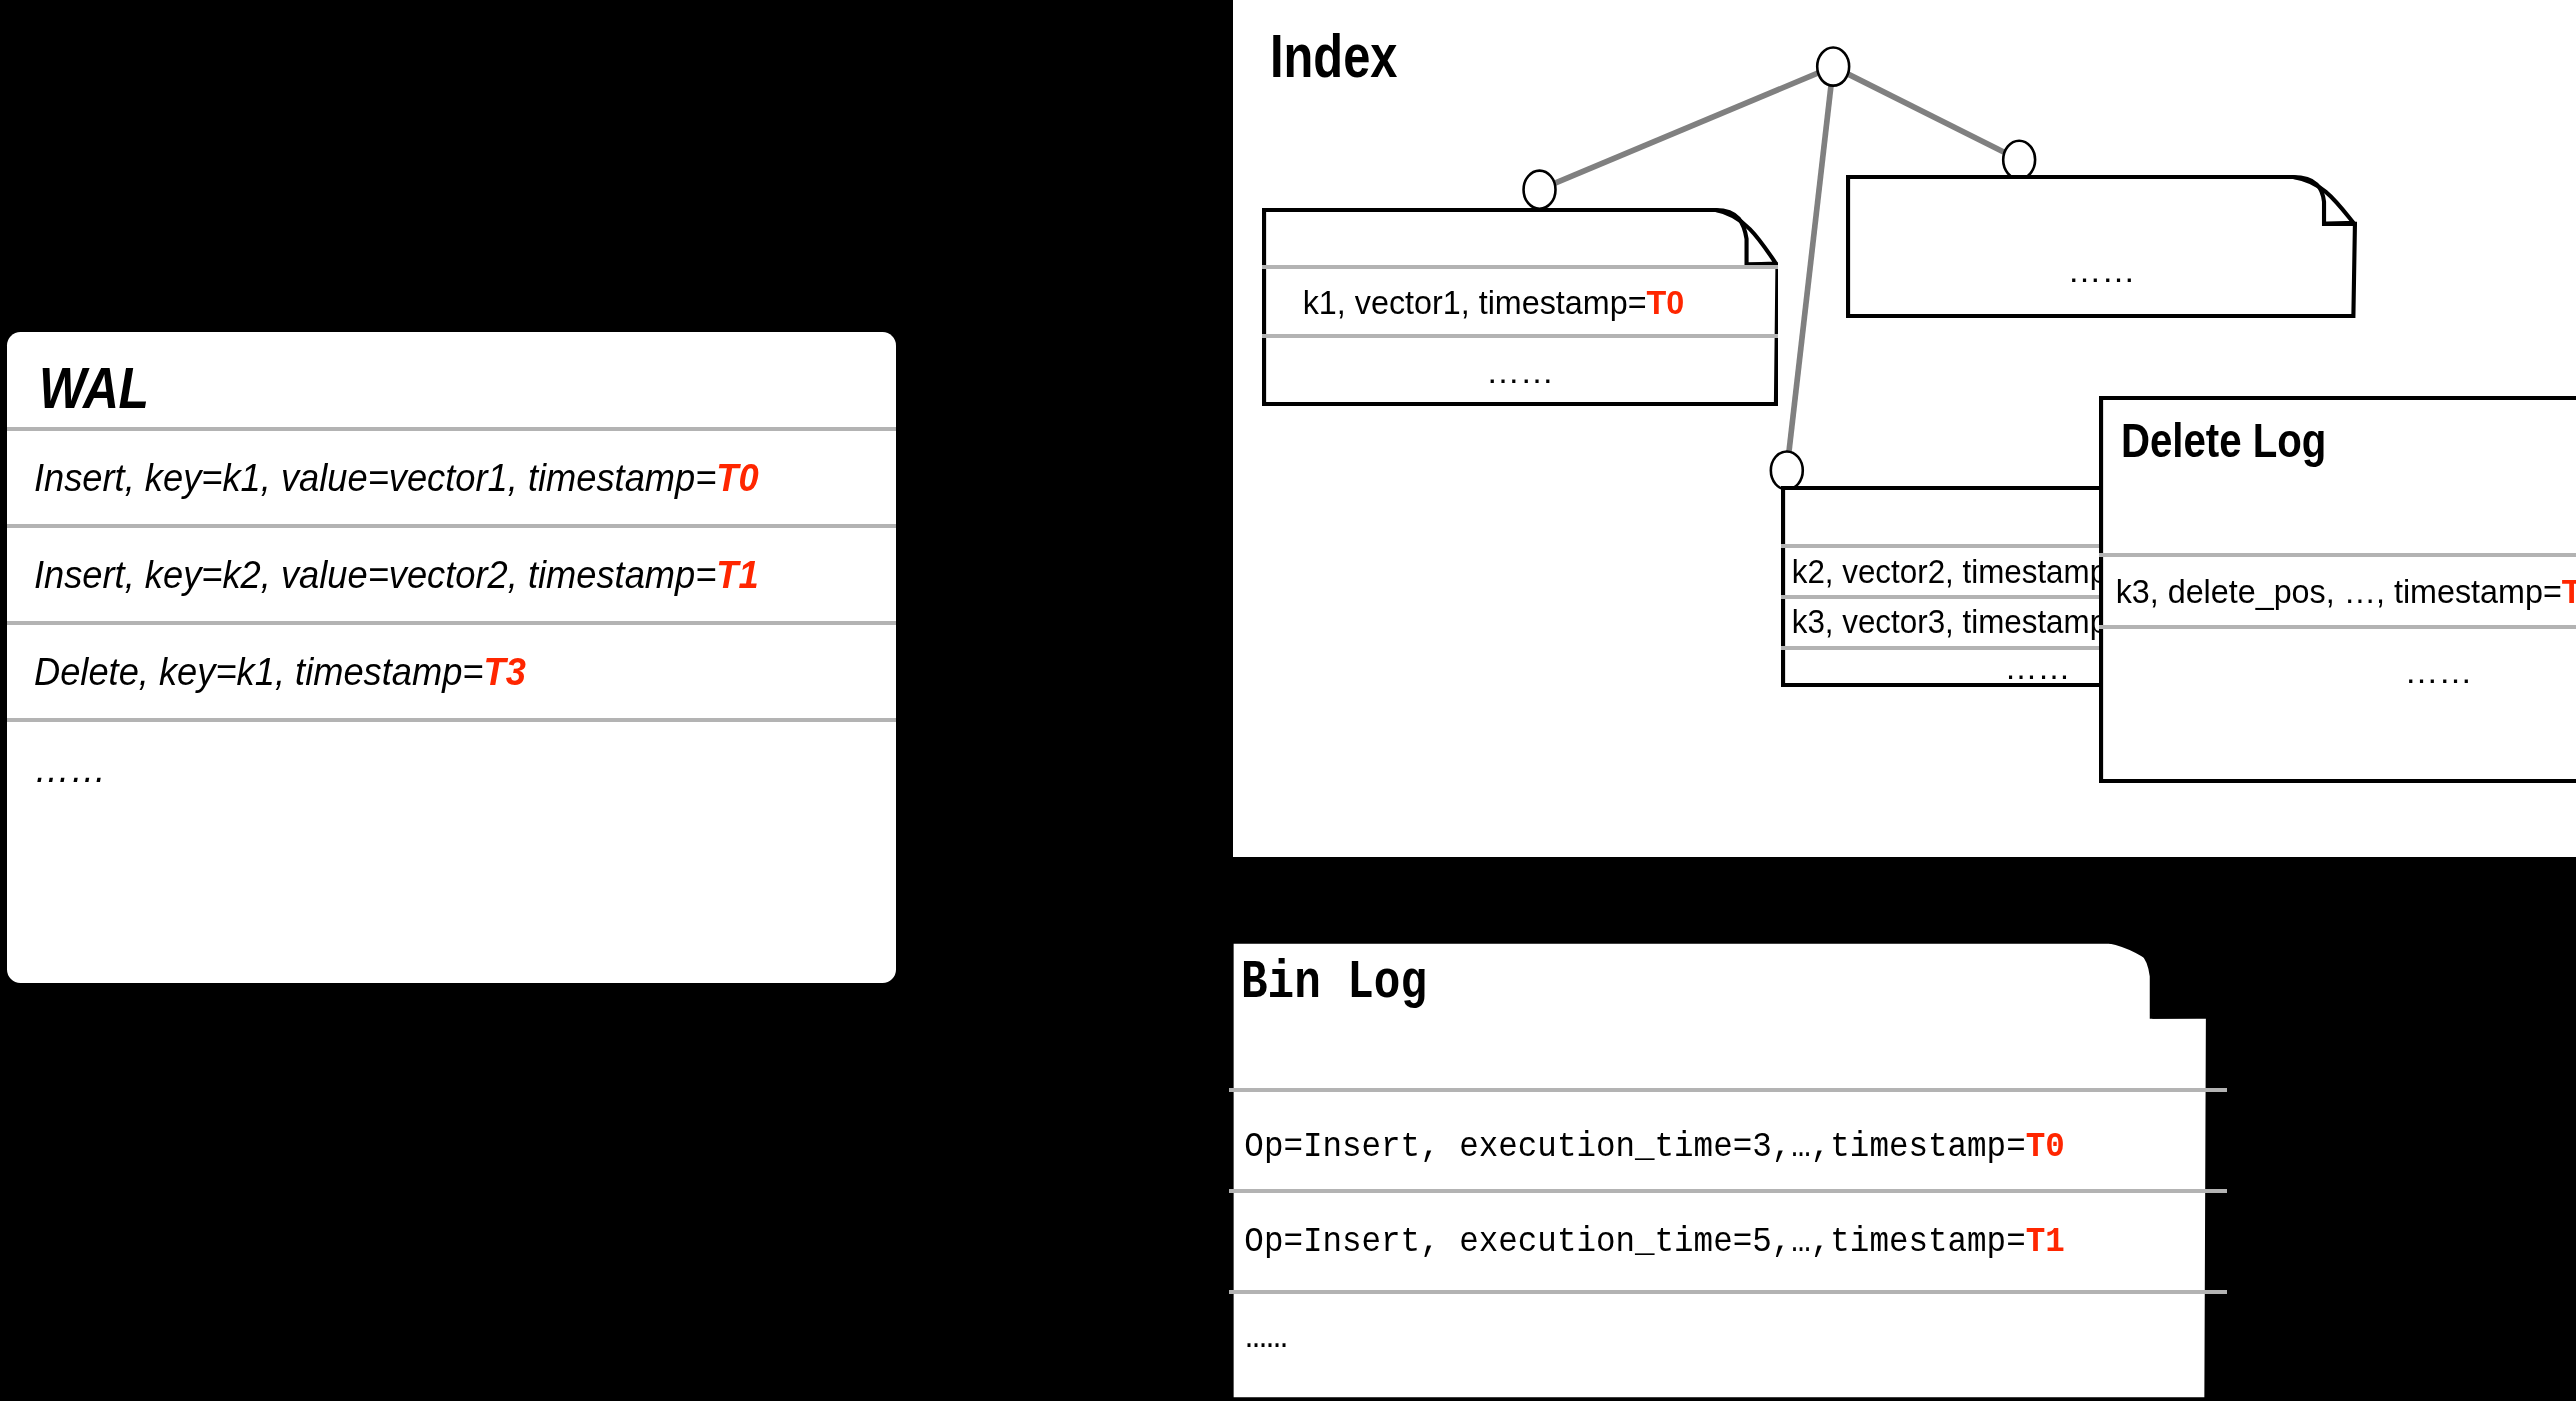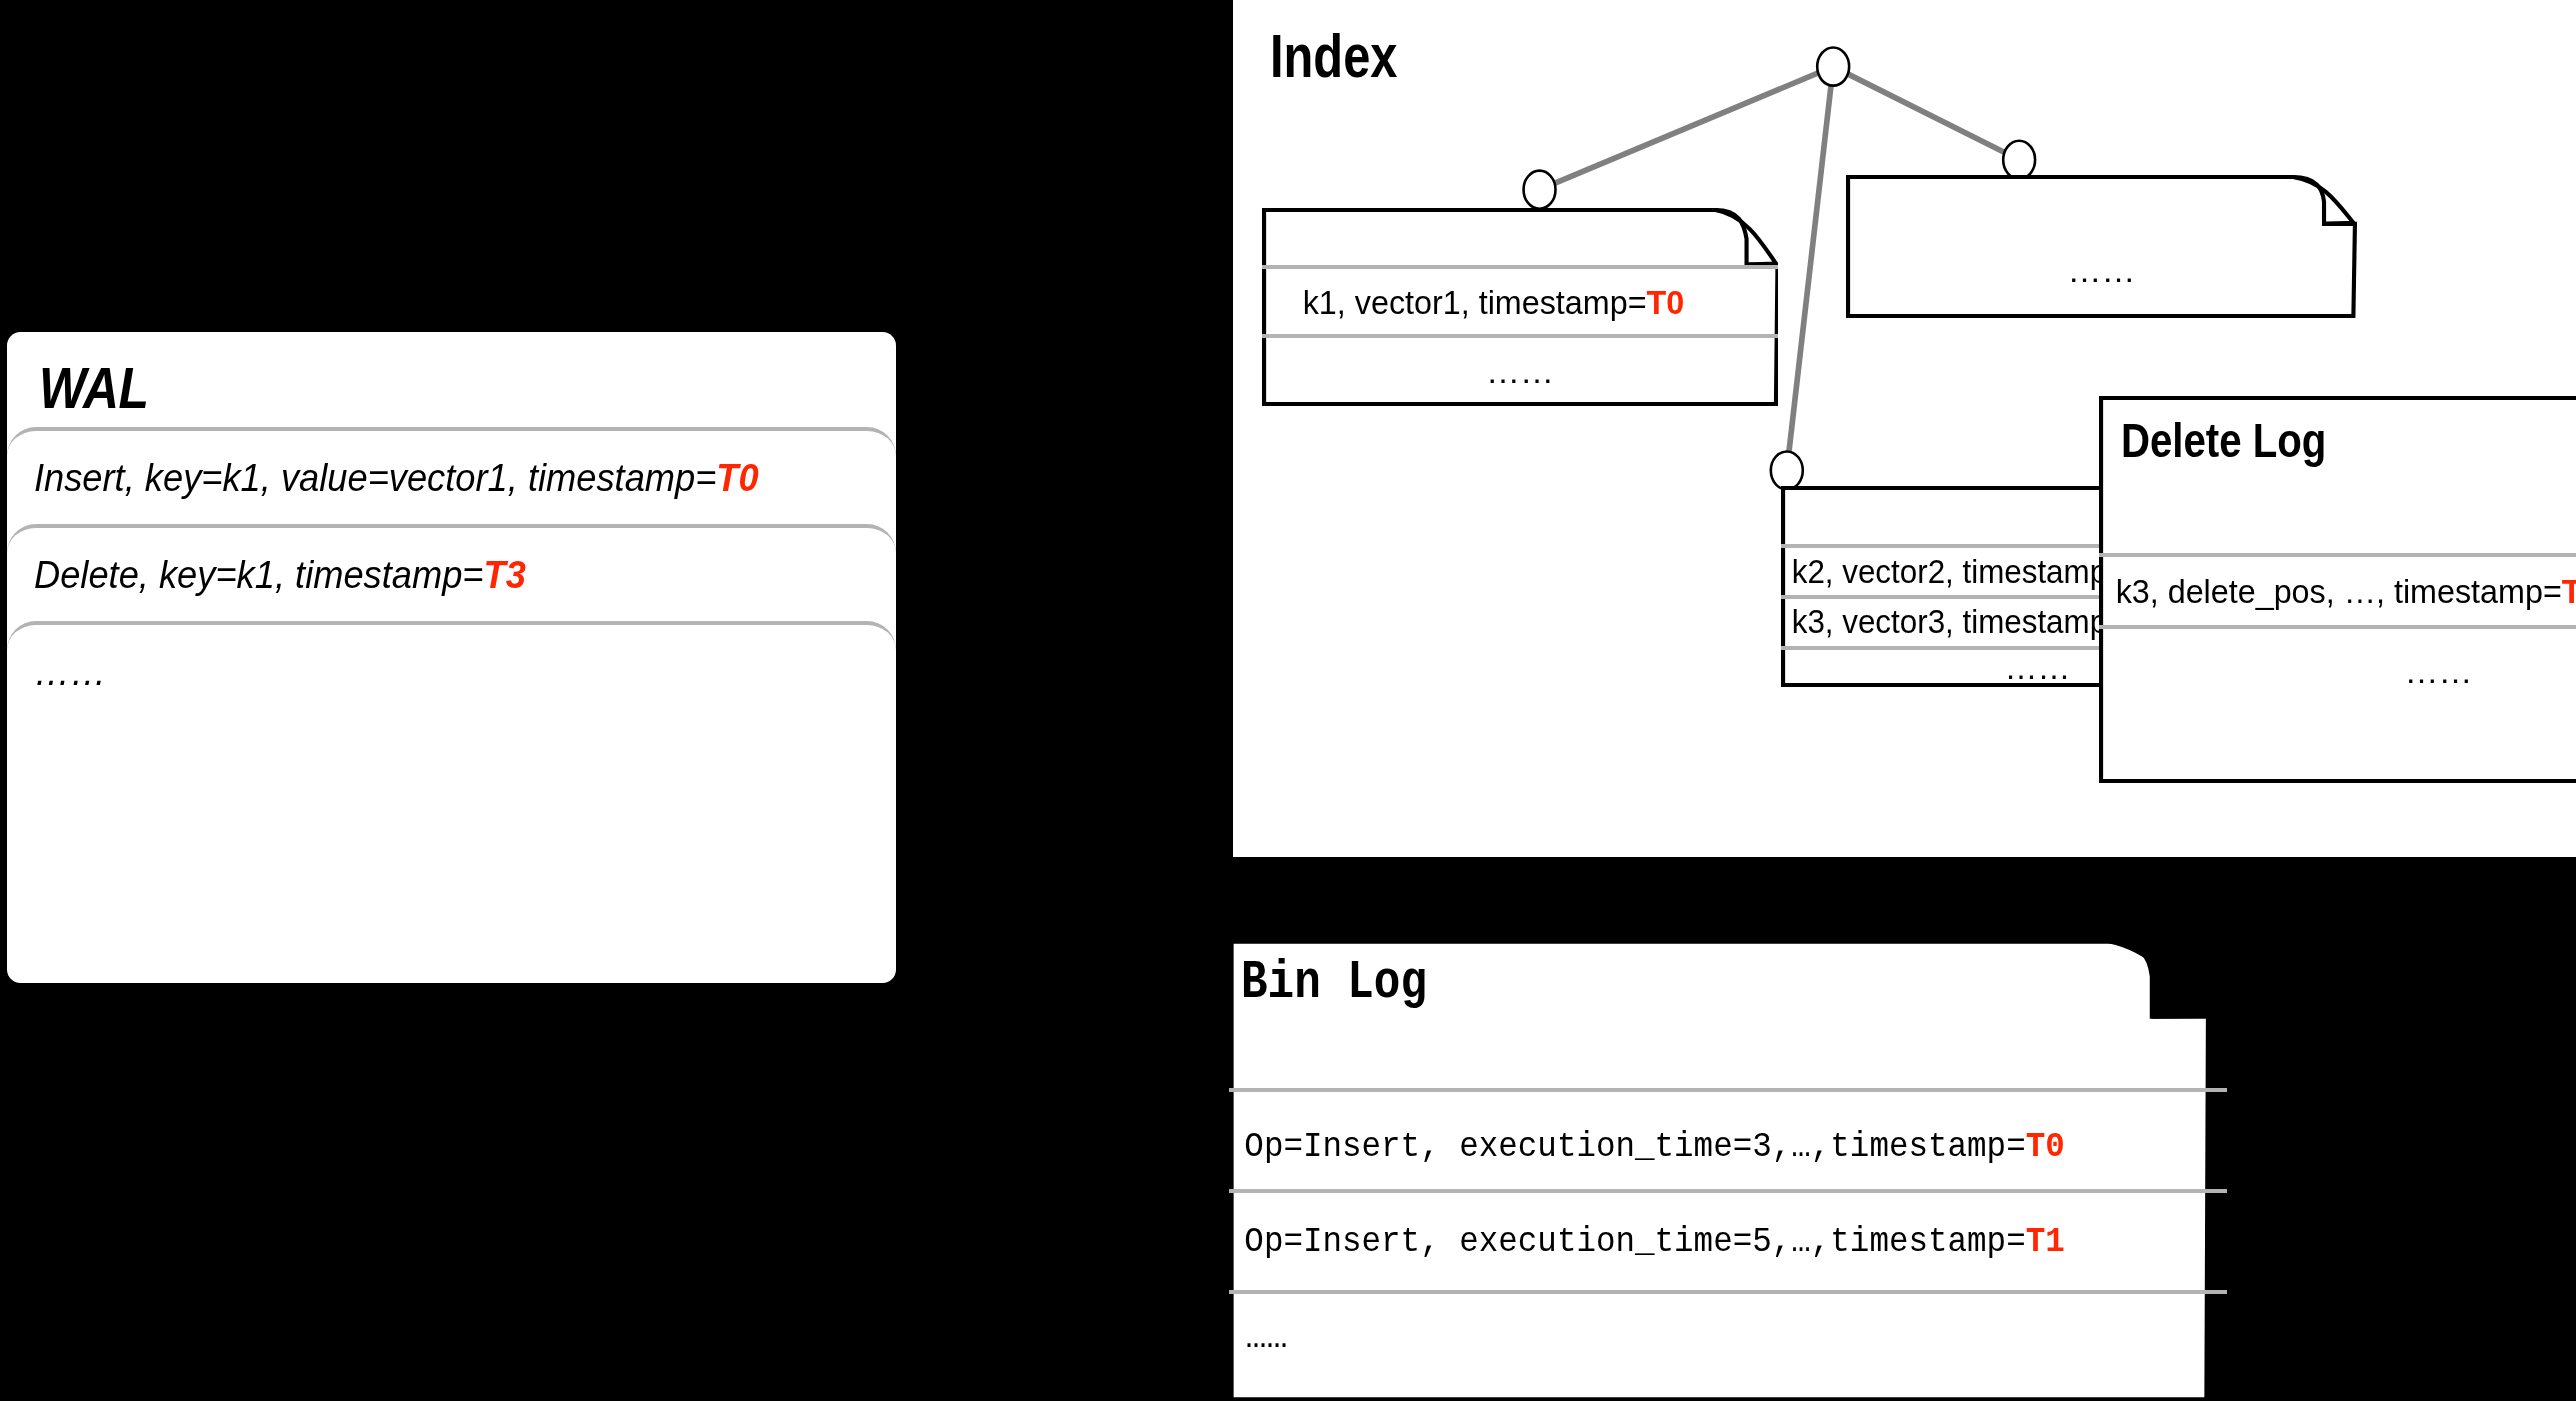--- a/index.html
+++ b/index.html
@@ -18,21 +18,21 @@
   #wal-title{
     position:absolute;left:32px;top:27px;
     font-size:58px;font-weight:bold;color:#000;
     font-stretch:condensed;letter-spacing:-0.5px;line-height:1;
     transform:scaleX(0.86);transform-origin:left top;
   }
   .wal-rows{position:absolute;left:0;top:95px;width:100%;}
   .wal-row{
     position:relative;height:97px;box-sizing:border-box;
     border-top:4.6px solid #b3b3b3;
-    display:flex;align-items:center;border-radius:29px;
+    display:flex;align-items:center;
   }
   .wal-row .txt{
     padding-left:29px;font-size:39px;color:#000;white-space:nowrap;
     transform:scaleX(0.93);transform-origin:left center;
   }
 
   
   #index-panel{left:1233px;top:0px;width:1579px;height:857px;}
   #index-title{
     position:absolute;left:37px;top:26px;
@@ -68,20 +68,23 @@
   .em{color:#ff2600;font-weight:bold;}
 </style>
 </head>
 <body>
 
 <div class="panel" id="wal-panel">
   <div id="wal-title">WAL</div>
   <div class="wal-rows">
     <div class="wal-row">
       <span class="txt"><span>Insert, key=k1, value=vector1, timestamp=</span><span class="em">T0</span></span>
+    </div>
+    <div class="wal-row">
+      <span class="txt"><span>Insert, key=k2, value=vector2, timestamp=</span><span class="em">T1</span></span>
     </div>
     <div class="wal-row">
       <span class="txt"><span>Delete, key=k1, timestamp=</span><span class="em">T3</span></span>
     </div>
     <div class="wal-row">
       <span class="txt"><span>……</span></span>
     </div>
   </div>
 </div>
 

